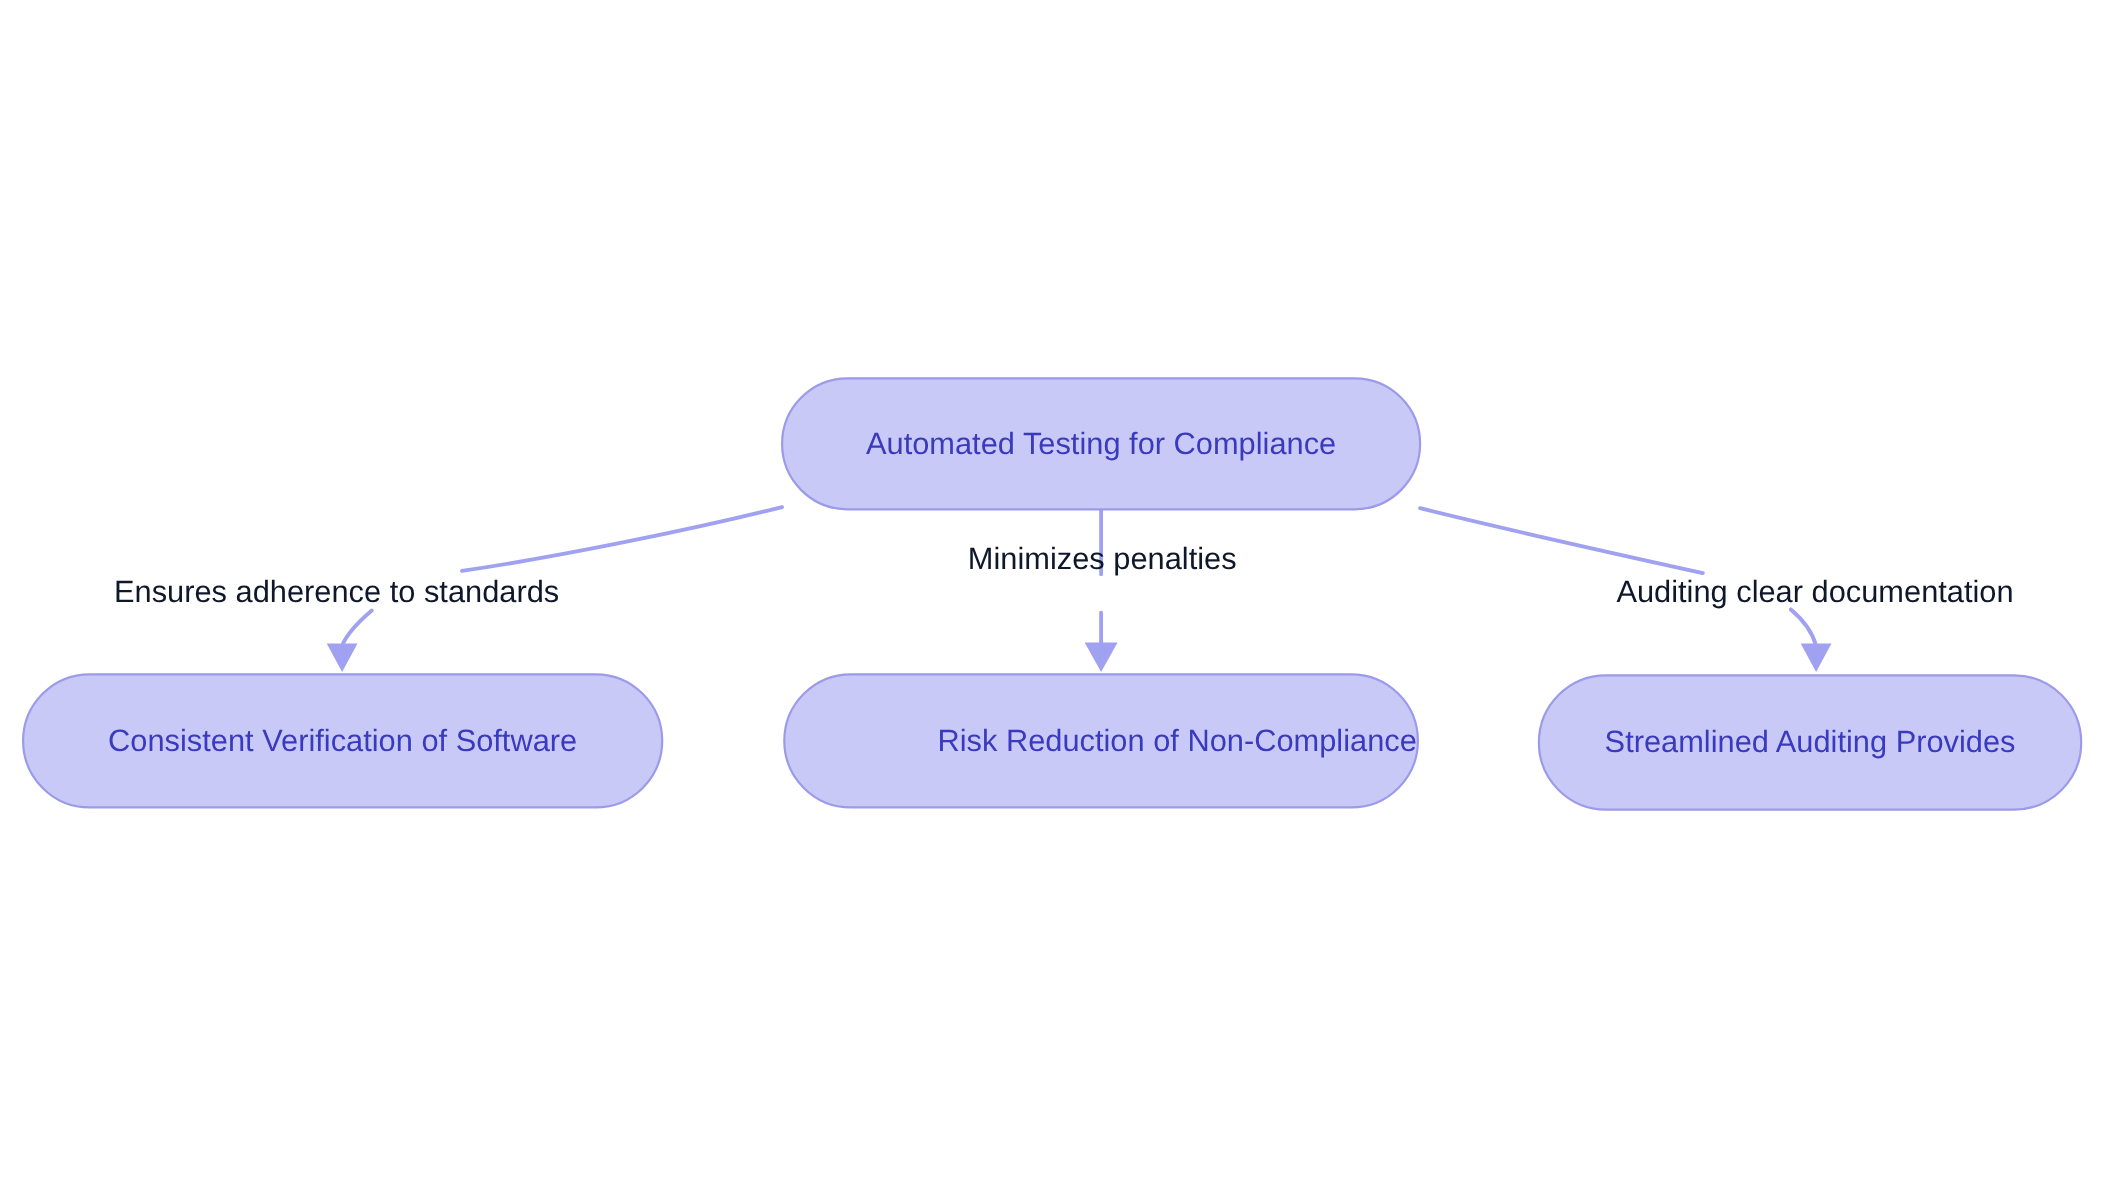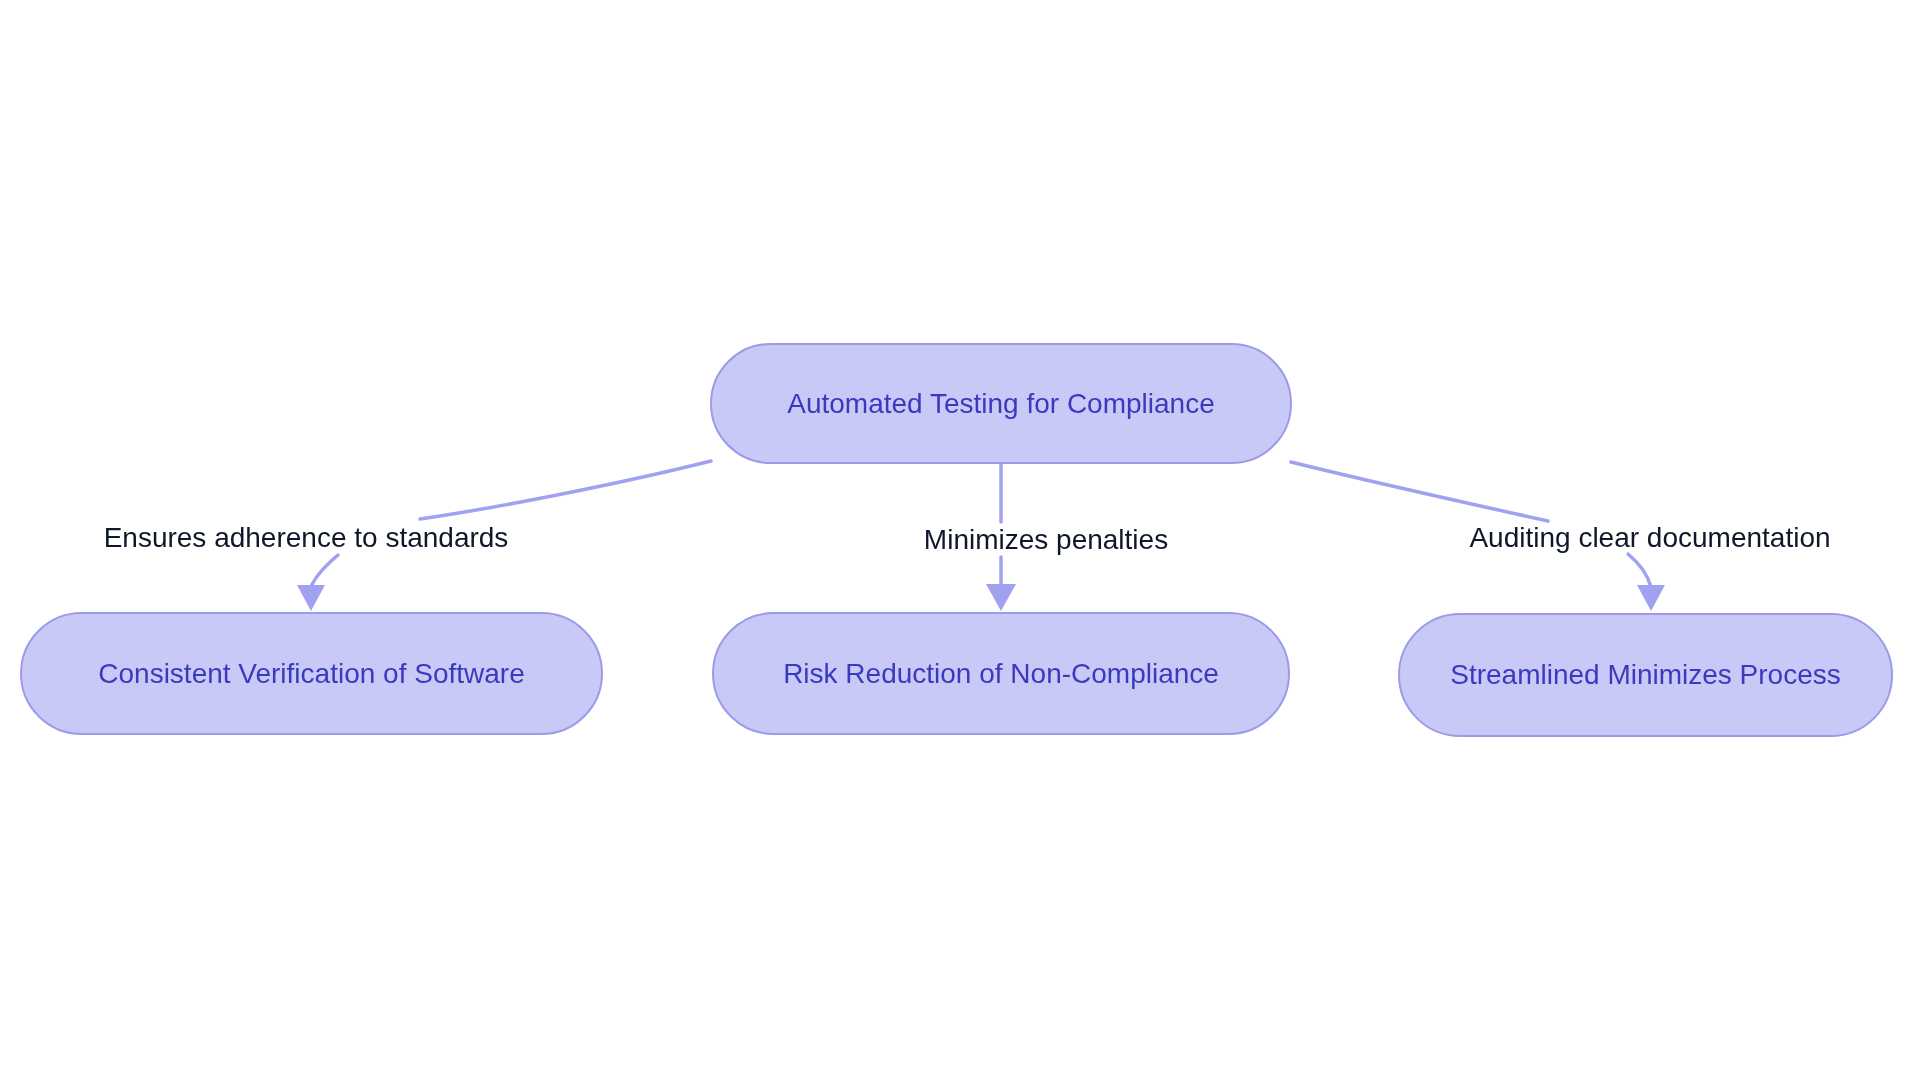--- a/index.html
+++ b/index.html
@@ -38,31 +38,31 @@
     border-radius: 62px;
     display: flex;
     align-items: center;
     justify-content: center;
     color: #3a3abf;
     font-size: 28px;
     white-space: nowrap;
   }
   .node-top   { left: 710px;  top: 343px; width: 582px; height: 121px; }
   .node-left  { left: 20px;   top: 612px; width: 583px; height: 123px; }
-  .node-mid   { left: 712px;  top: 612px; width: 578px; height: 123px; }
+  .node-mid   { left: 712px;  top: 612px; width: 578px; height: 123px; justify-content: flex-end; }
   .node-right { left: 1398px; top: 613px; width: 495px; height: 124px; }
   .edge-label {
     position: absolute;
     transform: translate(-50%, -50%);
     color: #0f172a;
     font-size: 28px;
     white-space: nowrap;
   }
   .edge-label-ensures   { left: 306px;  top: 538px; }
-  .edge-label-minimizes { left: 1002px; top: 540px; margin-left: 44px; }
+  .edge-label-minimizes { left: 1002px; top: 508px; }
   .edge-label-provides  { left: 1650px; top: 538px; }
 </style>
 </head>
 <body>
 
 <div class="canvas">
 
   <svg class="edges-layer" width="1920" height="1083" viewBox="0 0 1920 1083">
 
     <path class="edge-path" d="M 711 461 C 635 480 510 506 420 519"></path>
@@ -84,21 +84,21 @@
 
   <div class="node node-left">
     <span>Consistent Verification of Software</span>
   </div>
 
   <div class="node node-mid">
     <span>Risk Reduction of Non-Compliance</span>
   </div>
 
   <div class="node node-right">
-    <span>Streamlined Minimizes Process</span>
+    <span>Streamlined Auditing Provides</span>
   </div>
 
   <div class="edge-label edge-label-ensures">Ensures adherence to standards</div>
 
   <div class="edge-label edge-label-minimizes">Minimizes penalties</div>
 
   <div class="edge-label edge-label-provides">Auditing clear documentation</div>
 
 </div>
 

